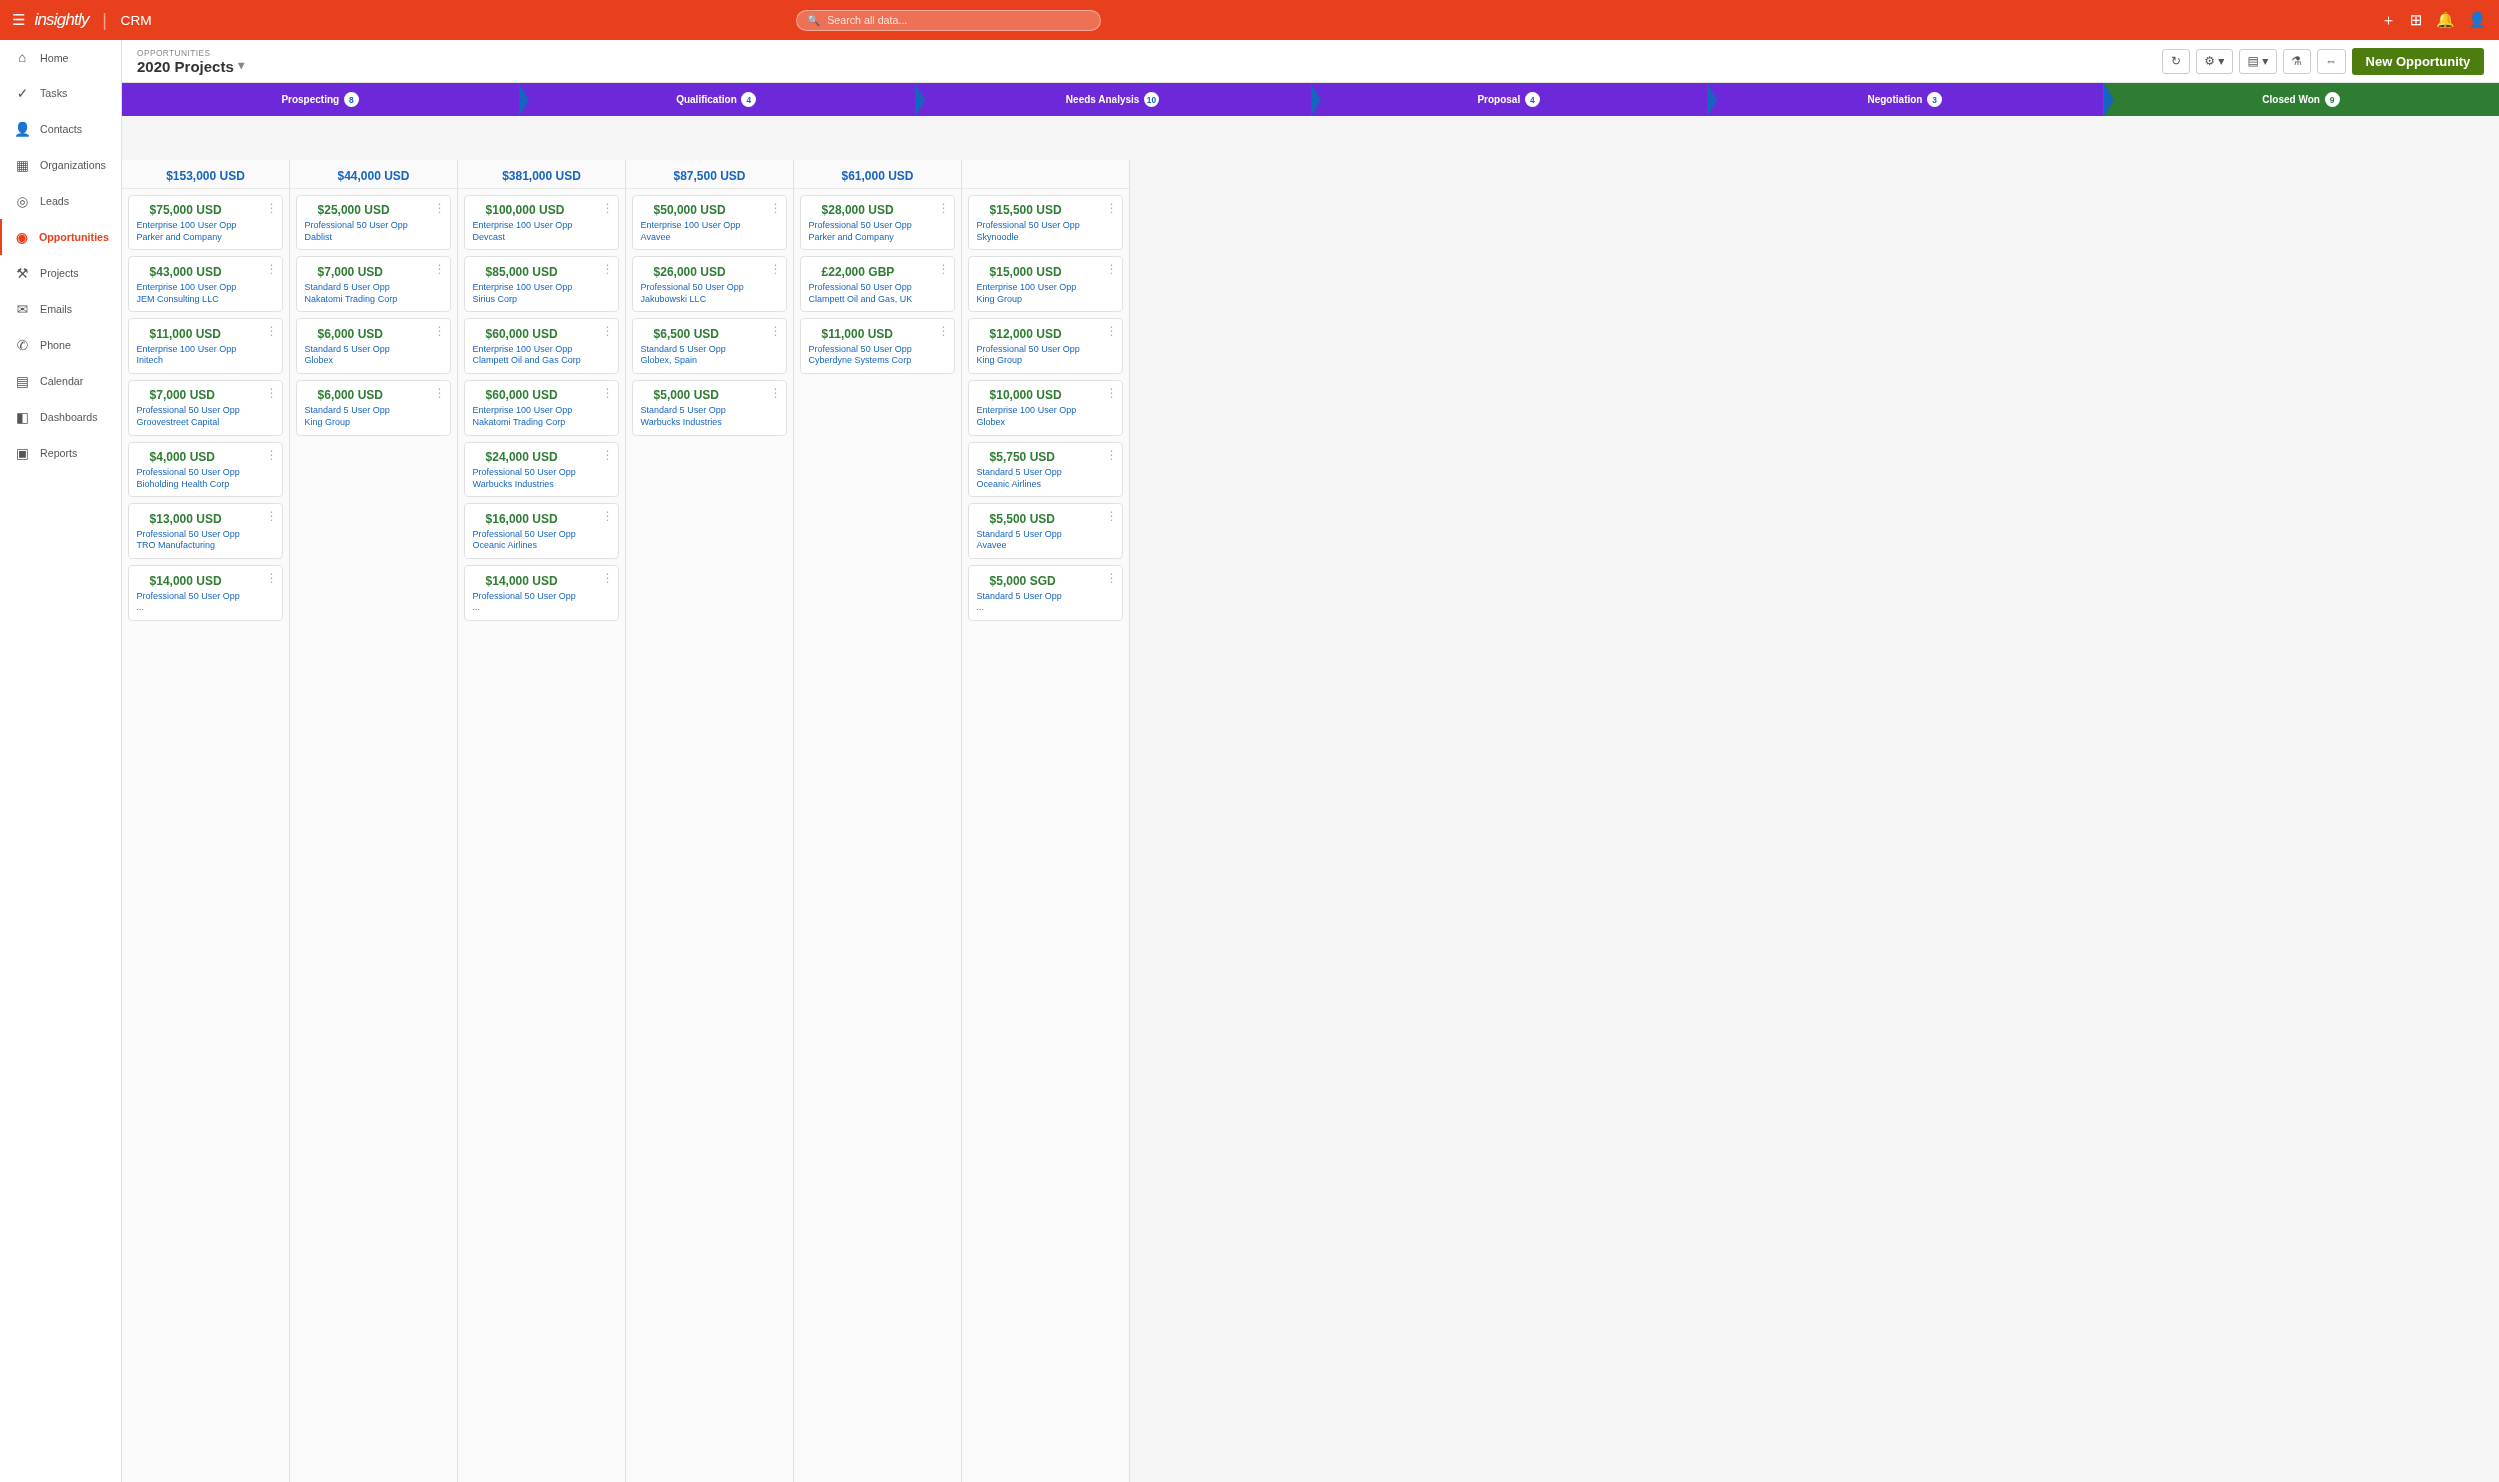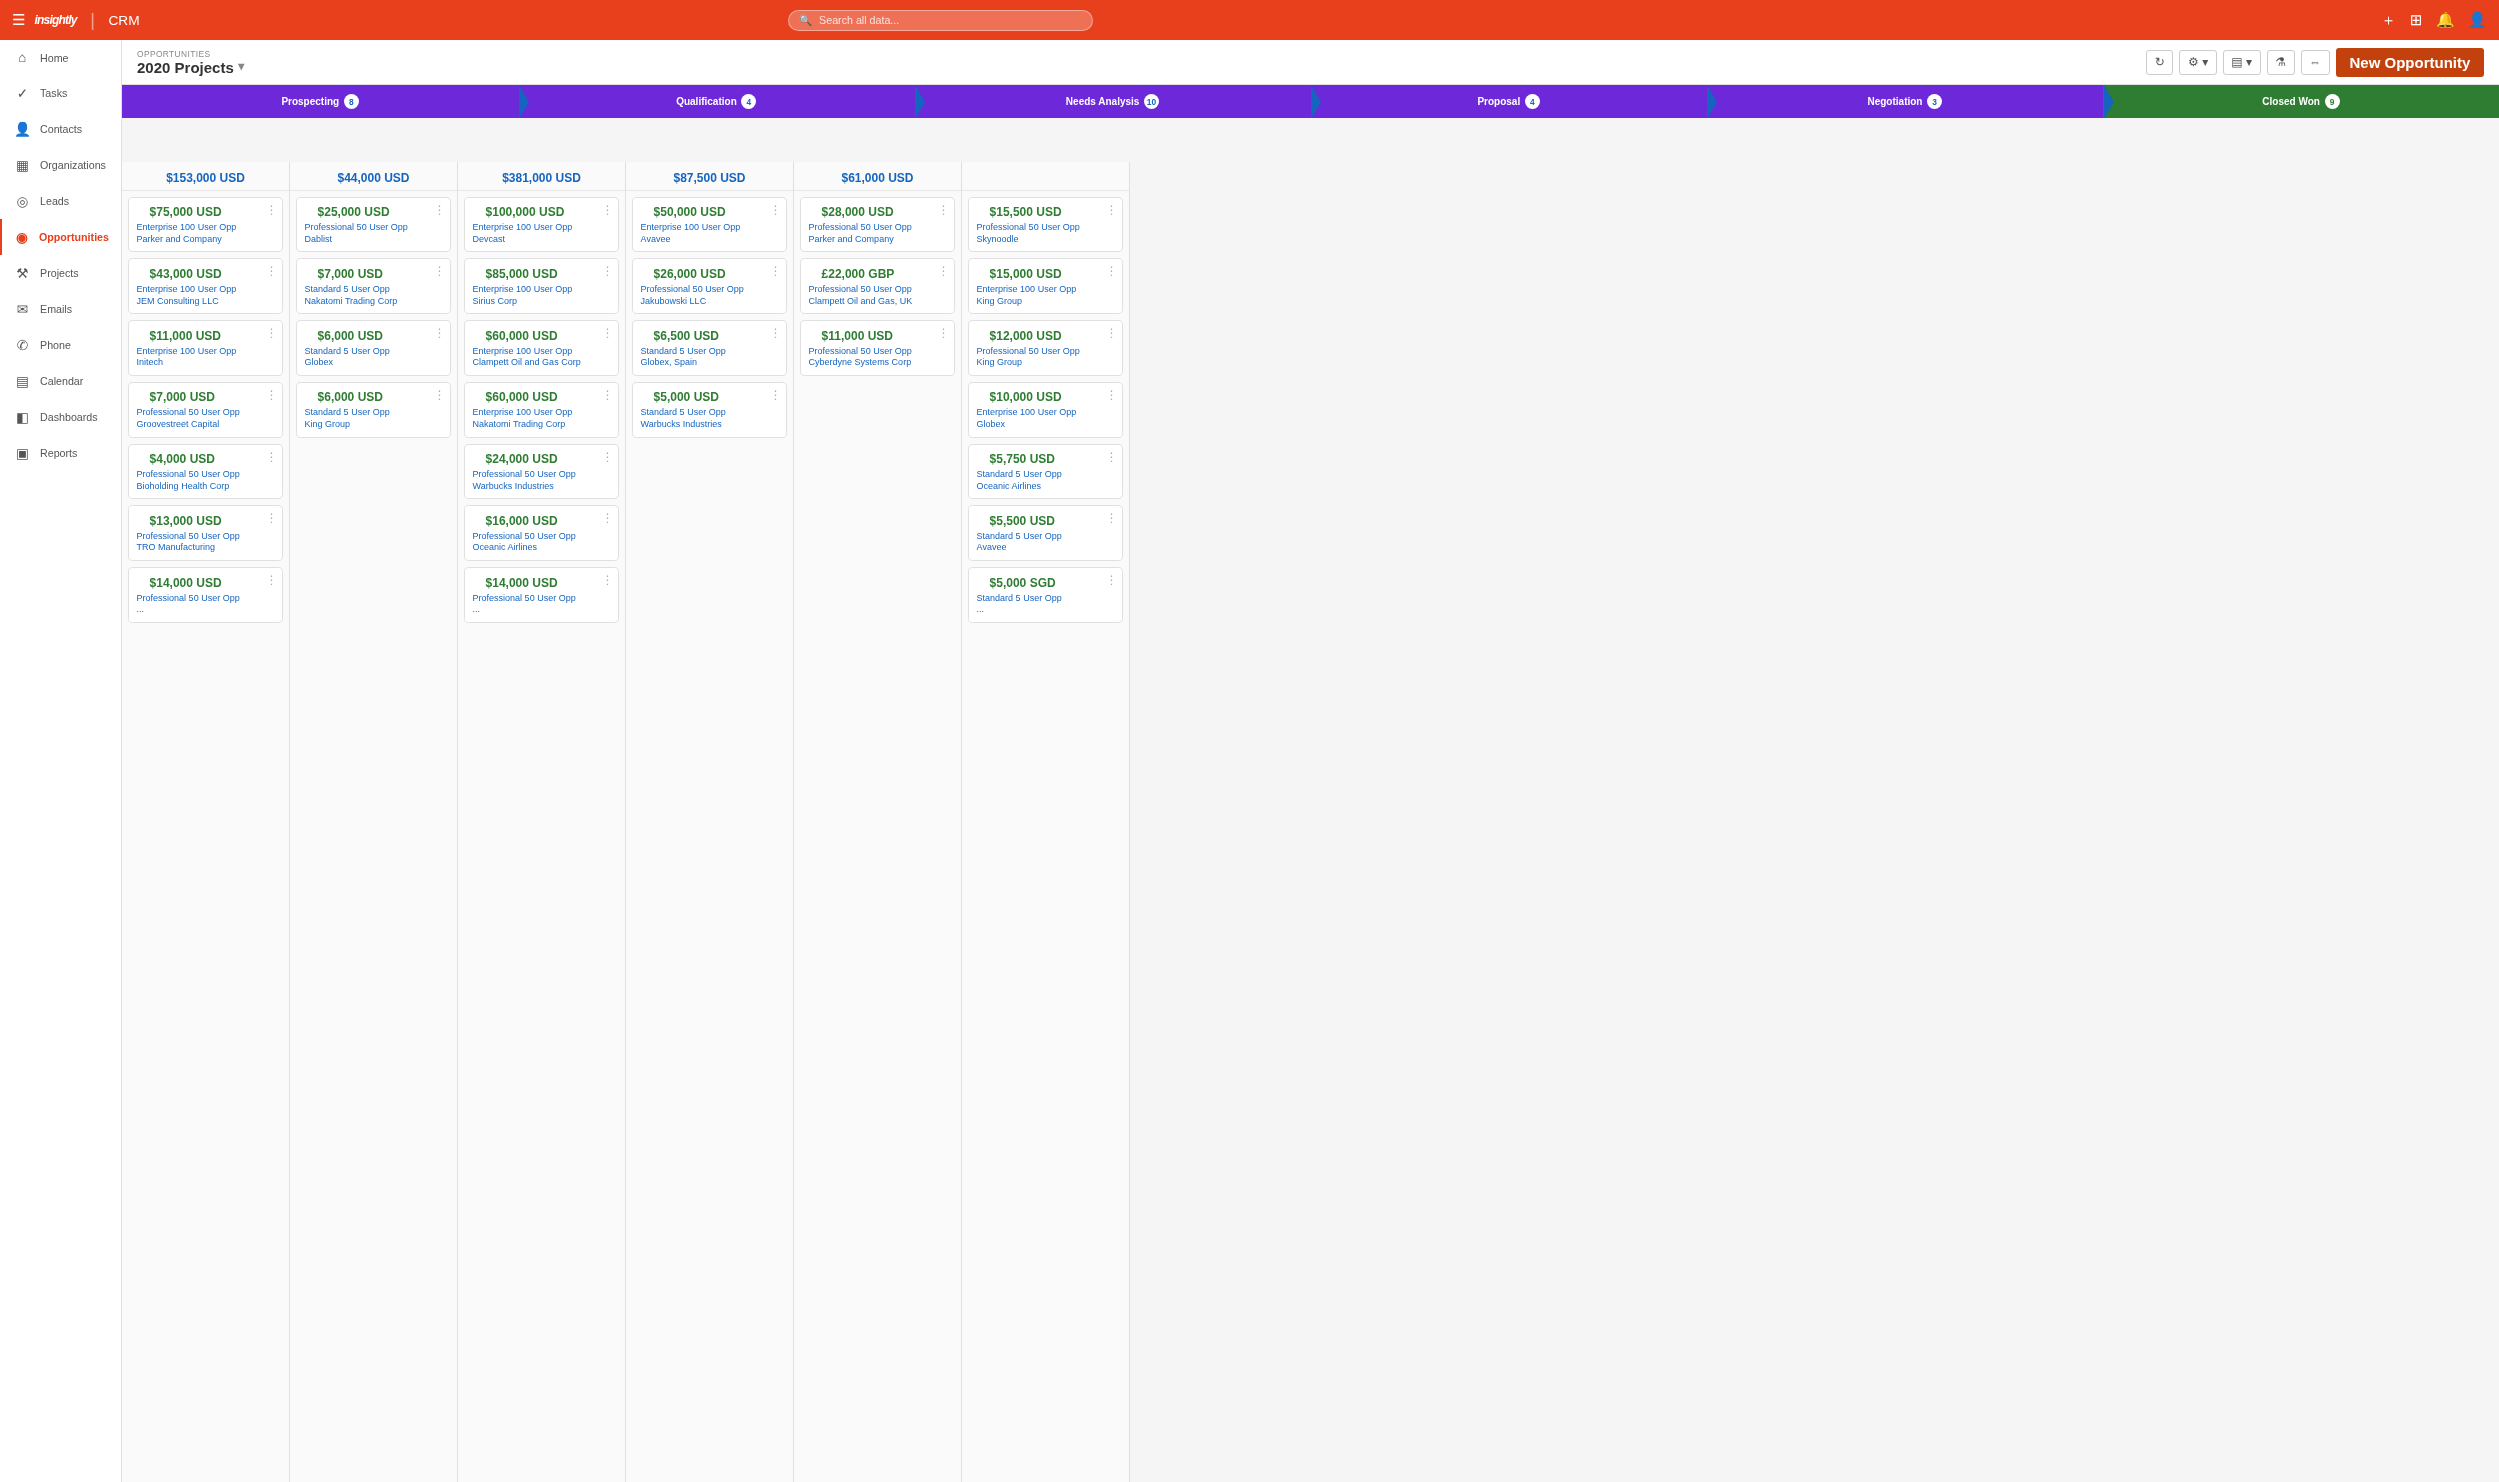--- a/index.html
+++ b/index.html
@@ -9,21 +9,21 @@
     .topnav {
       background: #e8401c;
       display: flex;
       align-items: center;
       padding: 0 12px;
       height: 40px;
       flex-shrink: 0;
       gap: 9px;
     }
     .topnav-hamburger { color: white; font-size: 15px; cursor: pointer; }
-    .topnav-logo { color: white; font-style: italic; font-weight: bold; font-size: 12px; letter-spacing: -0.8px; }
+    .topnav-logo { color: white; font-style: italic; font-weight: normal; font-size: 17px; letter-spacing: -0.8px; }
     .topnav-divider { color: rgba(255,255,255,0.5); font-size: 18px; margin: 0 4.6px; }
     .topnav-crm { color: white; font-size: 13.7px; font-weight: 300; }
     .topnav-search {
       flex: 1; max-width: 305px; margin: 0 auto;
       background: rgba(255,255,255,0.25);
       border: 0.8px solid rgba(255,255,255,0.4);
       border-radius: 15px;
       display: flex; align-items: center;
       padding: 3px 10.7px; gap: 6px;
     }
@@ -76,22 +76,22 @@
     .subheader-left { display: flex; flex-direction: column; }
     .subheader-breadcrumb { font-size: 8.4px; color: #888; text-transform: uppercase; letter-spacing: 0.4px; }
     .subheader-title { font-size: 15px; font-weight: 600; color: #333; display: flex; align-items: flex-start; gap: 4.6px; }
     .subheader-tools { display: flex; align-items: center; gap: 6px; }
     .tool-btn {
       border: 0.8px solid #ccc; background: white; border-radius: 3px;
       padding: 4.6px 7.6px; cursor: pointer; font-size: 12px; color: #555;
       display: flex; align-items: center; gap: 3px;
     }
     .new-opp-btn {
-      background: #c2410c; color: white; border: none; border-radius: 3px;
-      padding: 6px 13.7px; font-size: 15px; font-weight: 600; cursor: pointer;
+      background: #4d7c0f; color: white; border: none; border-radius: 3px;
+      padding: 6px 13.7px; font-size: 13px; font-weight: 600; cursor: pointer;
     }
 
     
     .pipeline-stages {
       display: flex;
       background: #6d28d9;
       flex-shrink: 0;
       padding: 0 0;
       overflow-x: auto;
     }

